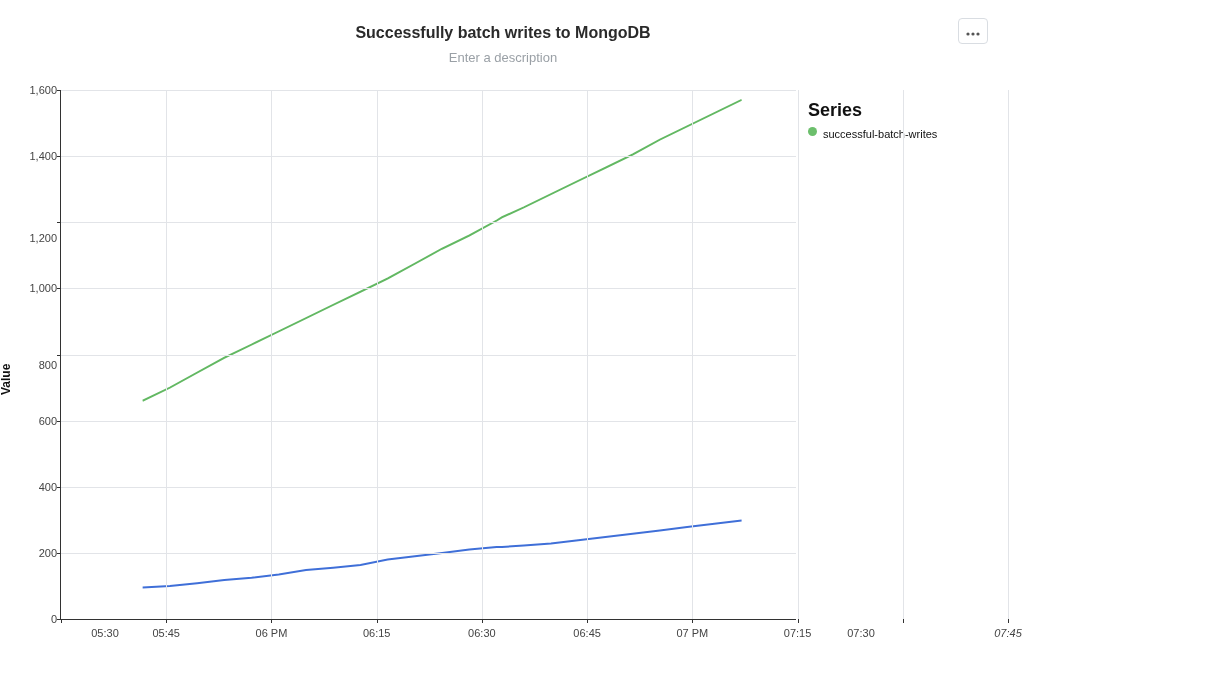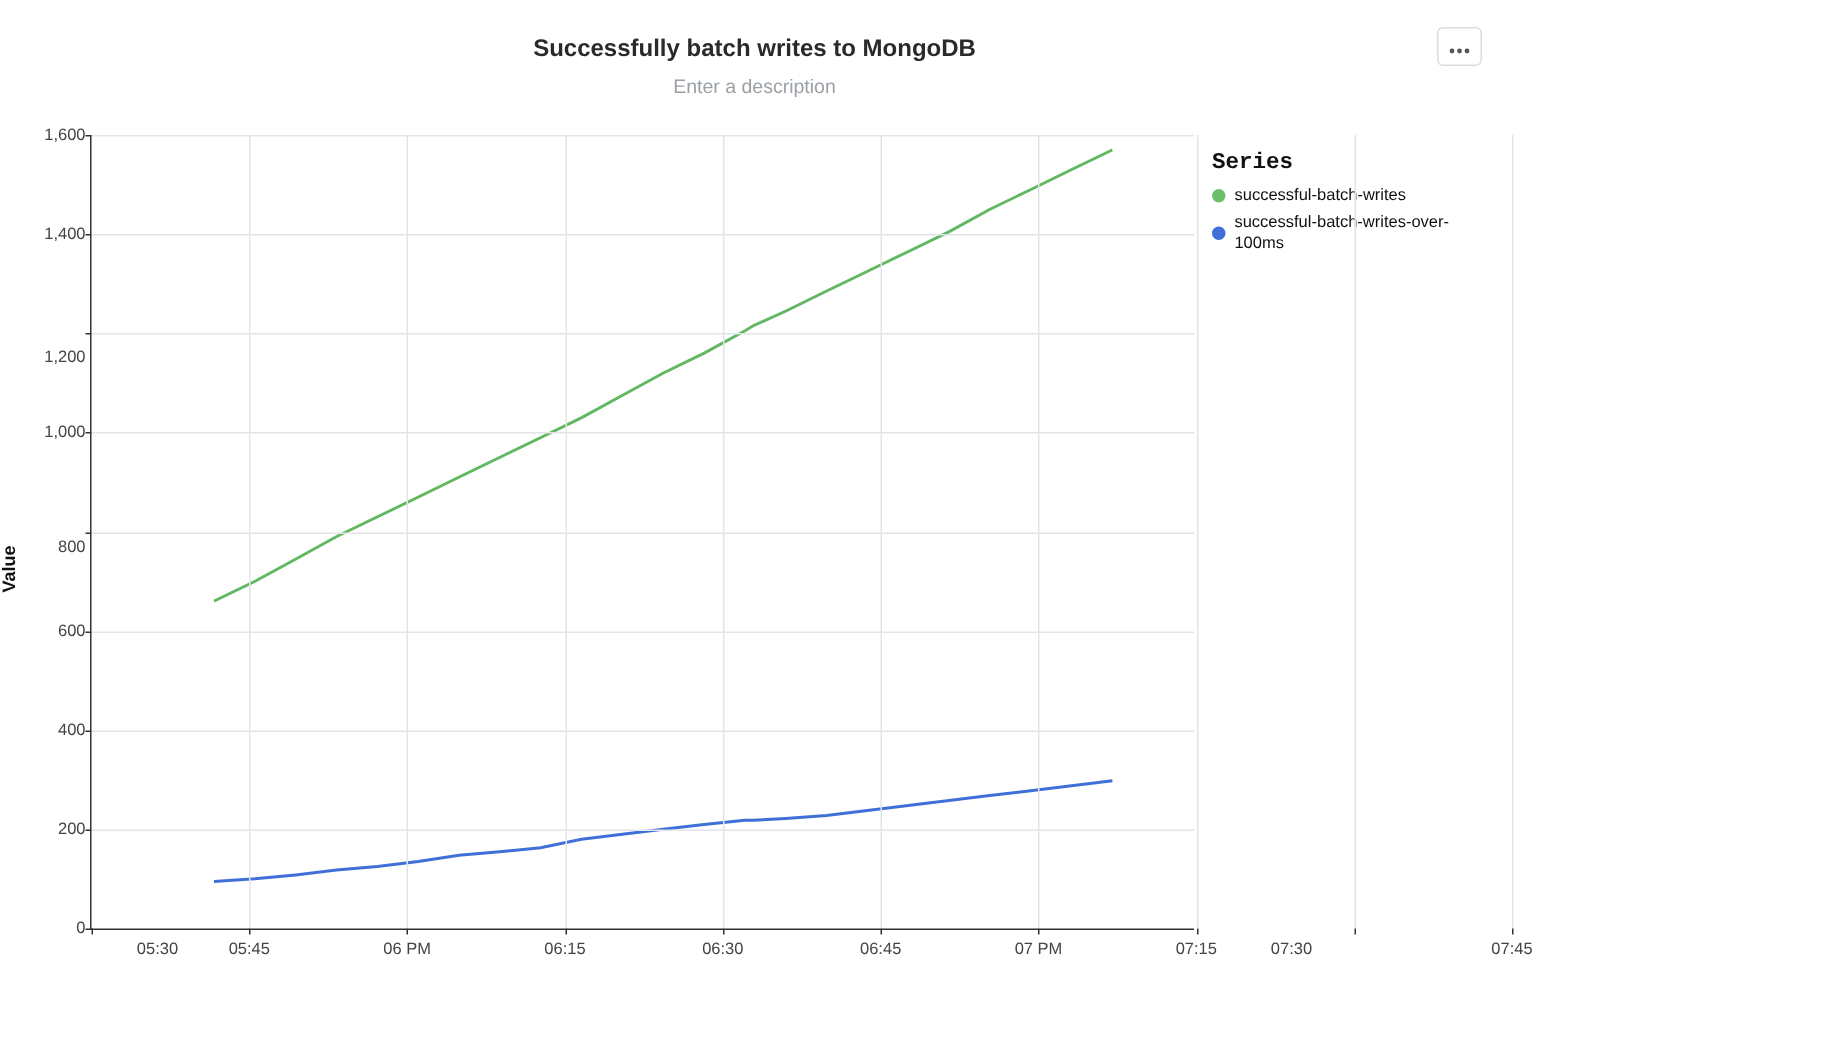--- a/index.html
+++ b/index.html
@@ -10,22 +10,22 @@
   .desc { font-size: 13px; color: #9aa0a6; margin-top: 8px; }
   .more-btn {
     position: absolute; top: 18px; right: 18px;
     width: 30px; height: 26px; border: 1px solid #d9dde2; border-radius: 4px;
     background: #fff; display: flex; align-items: center; justify-content: center;
     cursor: pointer;
   }
   .more-btn svg { width: 14px; height: 4px; }
   .chart-wrap { position: absolute; top: 90px; left: 0; right: 200px; bottom: 0; }
   .legend { position: absolute; top: 100px; right: 8px; width: 190px; font-size: 11px; }
-  .legend-title { font-weight: 700; font-size: 15px; margin-bottom: 6px; font-family: Liberation Mono, monospace; }
-  .legend-item { display: flex; align-items: center; gap: 6px; margin: 4px 0; line-height: 14px; }
+  .legend-title { font-weight: 700; font-size: 18px; margin-bottom: 6px; }
+  .legend-item { display: flex; gap: 6px; margin: 4px 0; line-height: 14px; }
   .swatch { width: 9px; height: 9px; border-radius: 50%; display: inline-block; }
   .y-label { position: absolute; top: 50%; left: 6px; transform: translateY(-50%) rotate(-90deg); transform-origin: left center; font-size: 12px; font-weight: 700; }
   .x-label { text-align: center; font-size: 12px; font-weight: 700; margin-top: 4px; }
   .plot { position: relative; margin-left: 60px; margin-right: 10px; height: 560px; }
   .plot-area { position: absolute; left: 0; right: 0; top: 0; bottom: 30px; border-left: 1px solid #323232; border-bottom: 1px solid #323232; }
   .gridline-h { position: absolute; left: 0; right: 0; height: 0; border-top: 1px solid #e2e4e8; }
   .gridline-v { position: absolute; top: 0; bottom: 0; width: 0; border-left: 1px solid #e2e4e8; }
   .ytick { position: absolute; left: -44px; width: 40px; text-align: right; font-size: 11px; color: #444; transform: translateY(-50%); }
   .ytick-mark { position: absolute; left: -4px; width: 4px; height: 0; border-top: 1px solid #323232; }
   .xtick { position: absolute; bottom: -20px; transform: translateX(-50%); font-size: 11px; color: #444; white-space: nowrap; }
@@ -49,24 +49,20 @@
           <circle cx="12" cy="2" r="1.6" fill="#555"></circle>
         </svg>
     </span>
   </button>
 
   <div class="legend">
     <div class="legend-title">Series</div>
     <div class="legend-item">
       <span class="swatch" id="sw0" style="background: rgb(108, 191, 108);"></span>
       <span>successful-batch-writes</span>
-    </div>
-    <div class="legend-item">
-      <span class="swatch" id="sw1" style="background: rgb(63, 111, 216);"></span>
-      <span>successful-batch-writes-over-100ms</span>
     </div>
   </div>
 
   <div class="chart-wrap">
     <div class="y-label">Value</div>
     <div class="plot">
       <div class="plot-area" id="plot-area">
         <svg class="lines" id="lines" preserveAspectRatio="none" viewBox="0 0 947 529">
             <path d="M105.2 310.8 L140.3 297.6 L175.4 282.7 L210.4 267.8 L245.5 254.6 L280.6 241.4 L315.7 228.1 L350.7 214.9 L385.8 201.7 L420.9 188.5 L456.0 173.6 L491.0 158.7 L526.1 145.5 L561.2 130.6 L568.2 127.3 L596.3 117.4 L631.3 104.1 L666.4 90.9 L701.5 77.7 L736.6 64.5 L771.6 49.6 L806.7 36.4 L841.8 23.1 L876.9 9.9 " fill="none" stroke="#62b862" stroke-width="2"></path>
             <path d="M105.2 497.6 L140.3 495.9 L175.4 493.3 L210.4 490.0 L245.5 487.7 L280.6 484.4 L315.7 480.1 L350.7 477.8 L385.8 475.1 L420.9 469.5 L456.0 466.2 L491.0 462.9 L526.1 459.6 L561.2 456.9 L568.2 456.9 L596.3 455.6 L631.3 453.6 L666.4 450.3 L701.5 447.0 L736.6 443.7 L771.6 440.4 L806.7 437.1 L841.8 433.8 L876.9 430.5 " fill="none" stroke="#3f6fd8" stroke-width="2"></path>
@@ -118,17 +114,17 @@
           <div class="xtick-mark" style="left: 631.333px;"></div>
           <div class="xtick" style="left: 631.333px;">07 PM</div>
           <div class="gridline-v" style="left: 736.556px;"></div>
           <div class="xtick-mark" style="left: 736.556px;"></div>
           <div class="xtick" style="left: 736.556px;">07:15</div>
           <div class="gridline-v" style="left: 841.778px;"></div>
           <div class="xtick-mark" style="left: 841.778px;"></div>
           <div class="xtick" style="left: 800px;">07:30</div>
           <div class="gridline-v" style="left: 947px;"></div>
           <div class="xtick-mark" style="left: 947px;"></div>
-          <div class="xtick" style="left: 947px;">07:45</div>
+          <div class="xtick" style="left: 947px; font-style: italic;">07:45</div>
         </div>
     </div>
   </div>
 </div>
 
 </body></html>

